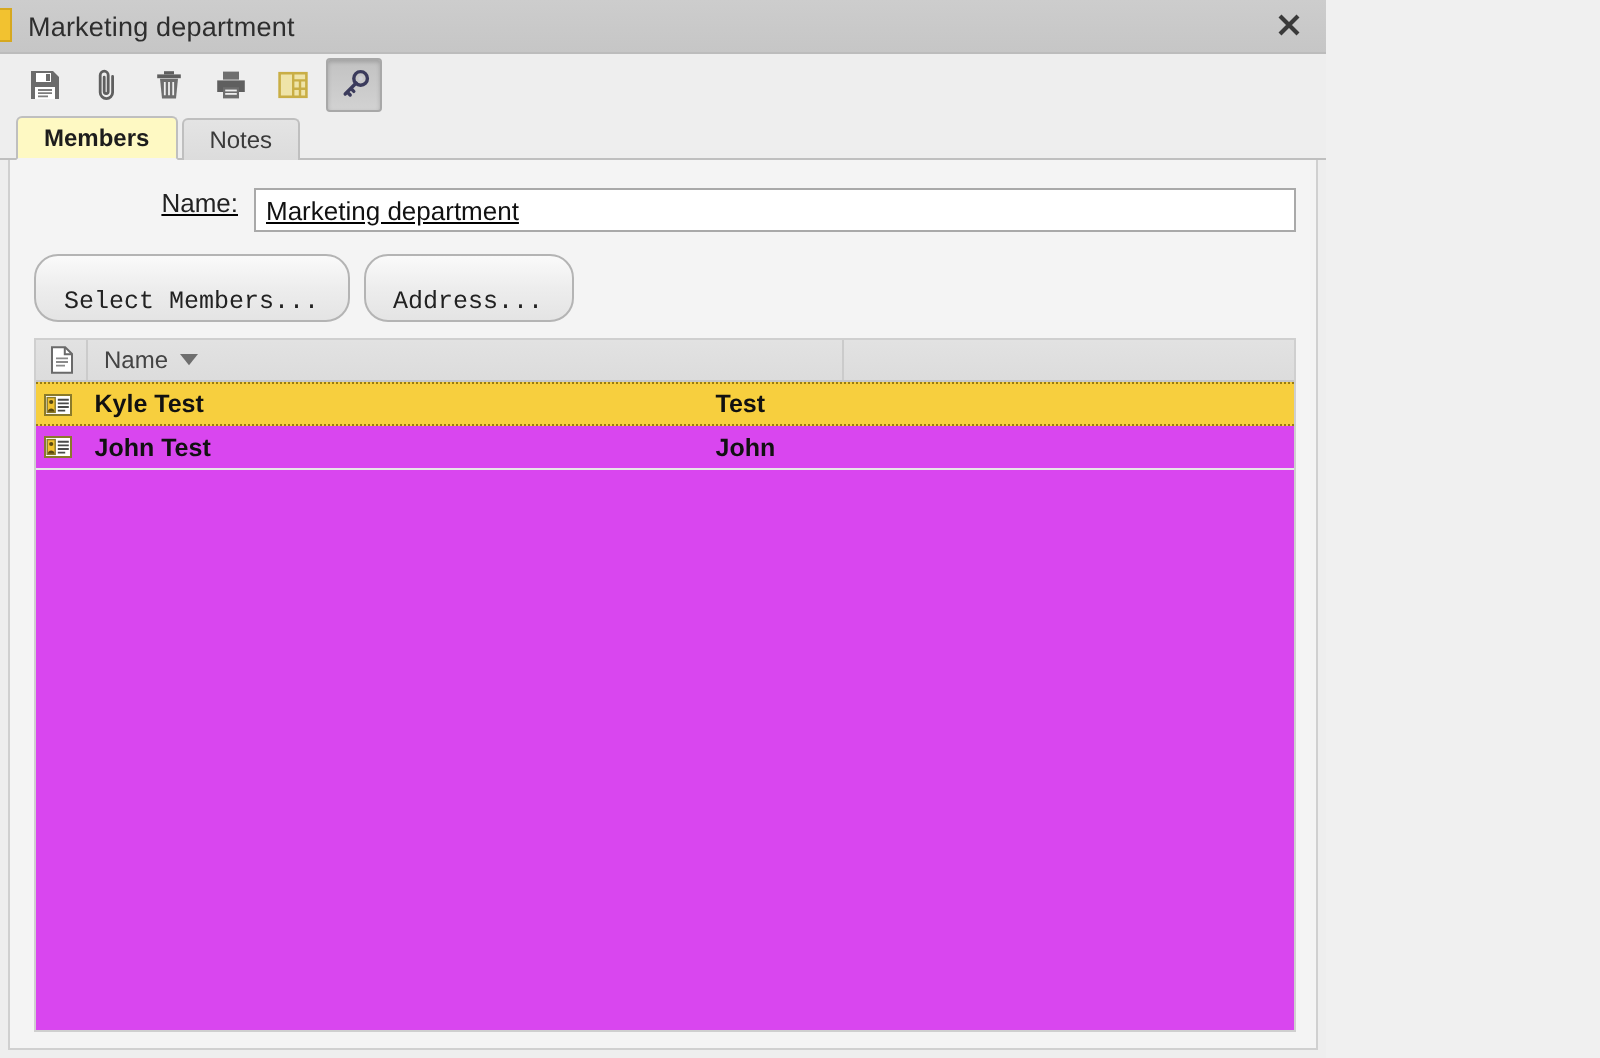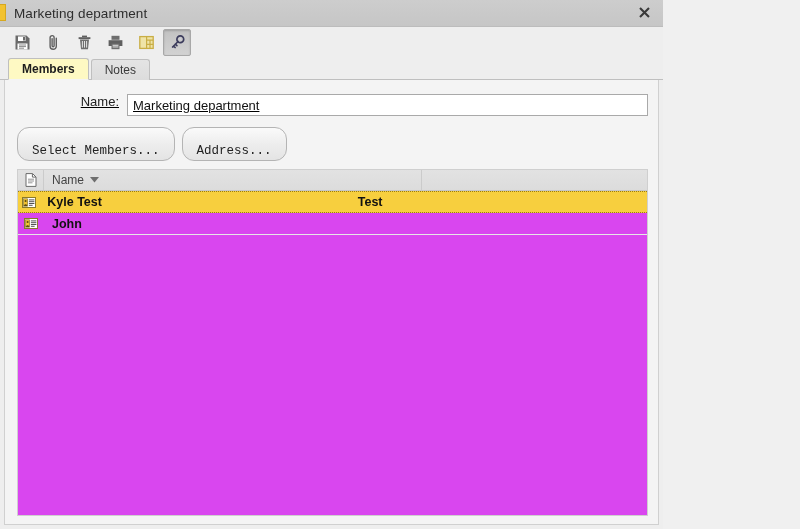--- a/index.html
+++ b/index.html
@@ -398,20 +398,21 @@
             <span class="contact-icon">
               <svg width="14" height="11" viewBox="0 0 14 11">
                 <rect x="0.5" y="0.5" width="13" height="10" fill="#ffffff" stroke="#8a7a2a" stroke-width="1"></rect>
                 <rect x="1.6" y="1.8" width="4" height="7.4" fill="#f2c230" stroke="#8a7a2a" stroke-width="0.7"></rect>
                 <circle cx="3.6" cy="4" r="1.05" fill="#5a4a10"></circle>
                 <path d="M1.9 8.9 C2.1 6.7 5.1 6.7 5.3 8.9 Z" fill="#5a4a10"></path>
                 <path d="M6.9 2.9 H12.4 M6.9 4.7 H12.4 M6.9 6.5 H12.4 M6.9 8.3 H10.6" stroke="#4a4a4a" stroke-width="0.95"></path>
               </svg>
             </span>
           </div>
+          <div class="td col-name">John Test</div>
           <div class="td col-email">John</div>
           <div class="td col-pad"></div>
         </div>
 
       </div>
     </div>
   </div>
 </div>
 
 </body></html>

